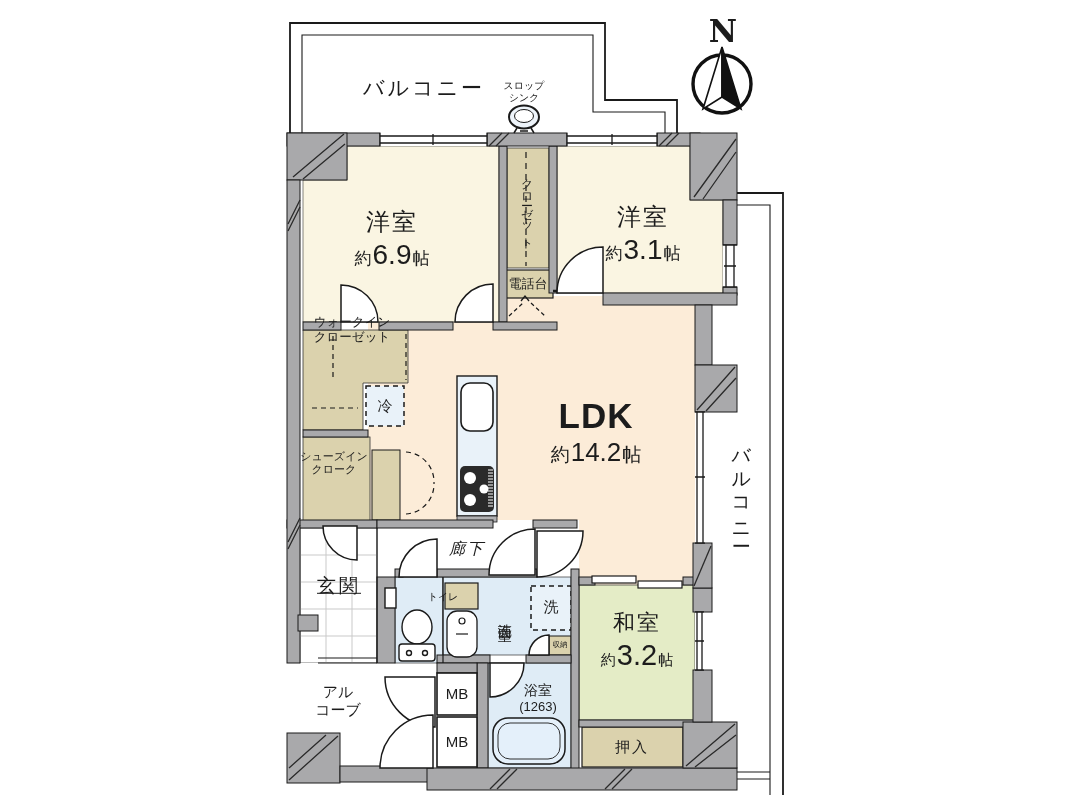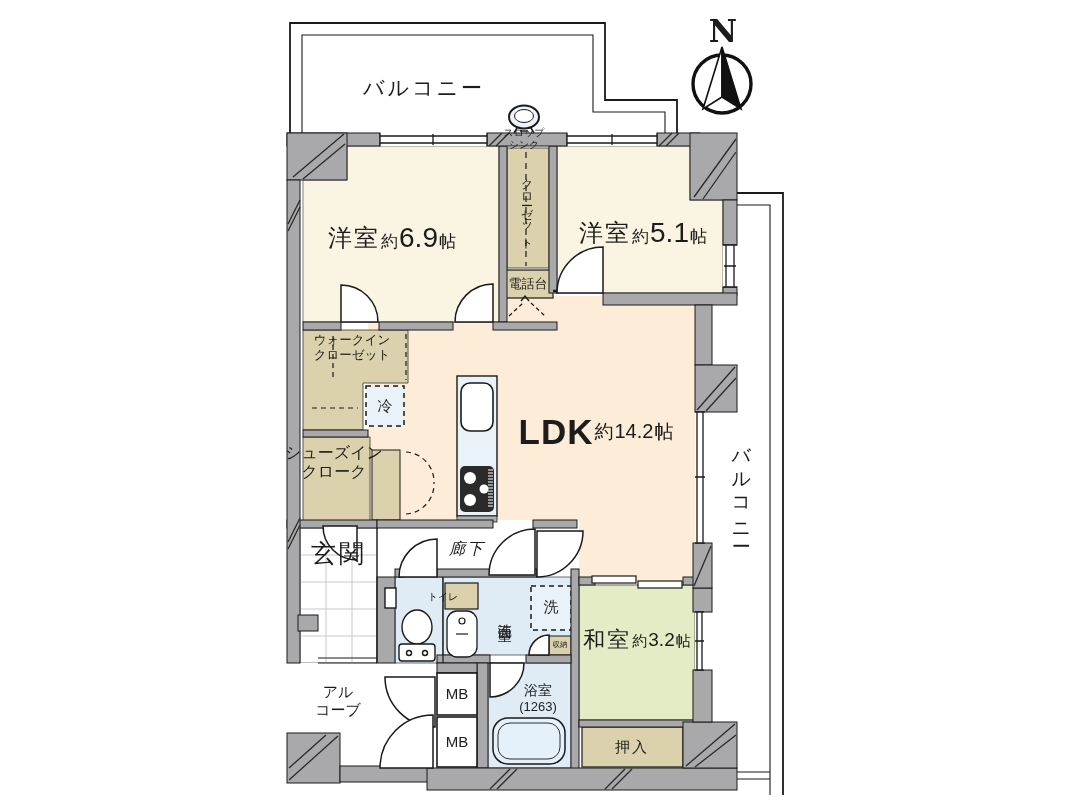--- a/index.html
+++ b/index.html
@@ -5,30 +5,30 @@
   html,body{margin:0;padding:0;background:#ffffff;}
   .stage{
     position:relative;width:1080px;height:810px;background:#ffffff;overflow:hidden;
     font-family:"Liberation Sans","DejaVu Sans",sans-serif;color:#1c1c1c;
   }
   .stage svg{position:absolute;left:0;top:0;}
   .lbl{position:absolute;transform:translate(-50%,-50%);white-space:nowrap;
        text-align:center;color:#1c1c1c;line-height:1.18;}
   .vert{writing-mode:vertical-rl;text-orientation:mixed;}
   .room-label{position:absolute;transform:translate(-50%,-50%);display:flex;
-      flex-direction:row;align-items:center;gap:1px;}
+      flex-direction:column;align-items:center;gap:1px;}
   .rname{font-size:24px;letter-spacing:2px;}
   .rsize{display:flex;align-items:baseline;gap:1px;}
   .rsize .sp{font-size:17px;}
   .rsize .sv{font-size:28px;}
   .big .rname{font-size:35px;font-weight:bold;letter-spacing:1px;}
-  .big .rsize .sv{font-size:20px;}
+  .big .rsize .sv{font-size:26px;}
   .big .rsize .sp{font-size:19px;}
   .small .rname{font-size:22px;letter-spacing:2px;}
-  .small .rsize .sv{font-size:19px;}
+  .small .rsize .sv{font-size:29px;}
   .small .rsize .sp{font-size:15px;}
   .north{font-family:"DejaVu Serif","Liberation Serif",serif;font-weight:bold;font-size:31px;}
 </style>
 </head>
 <body>
 
 <div class="stage">
 <svg width="1080" height="810" viewBox="0 0 1080 810">
 
   <g fill="none" stroke="#1a1a1a">
@@ -214,39 +214,39 @@
     <circle cx="722" cy="84" r="29" fill="none" stroke="#111111" stroke-width="3.4"></circle>
     <path d="M722,47 L703,109 L722,97 Z" fill="#ffffff" stroke="#111111" stroke-width="1.6"></path>
     <path d="M722,47 L741,109 L722,97 Z" fill="#111111" stroke="#111111" stroke-width="1.6"></path>
   </g>
 </svg>
 
   <div class="lbl north" style="left:723px;top:31px;">N</div>
 
   <div class="lbl" style="left:424px;top:88px;font-size:21px;letter-spacing:3px;">バルコニー</div>
 
-  <div class="lbl" style="left:524px;top:92px;font-size:10px;margin-top:47px;">
+  <div class="lbl" style="left:524px;top:92px;font-size:10px;">
     <div>スロップ</div>
     <div>シンク</div>
   </div>
 
   <div class="room-label" style="left:392px;top:238px;">
     <div class="rname">洋室</div>
     <div class="rsize">
         <span class="sp">約</span>
         <span class="sv">6.9</span>
         <span class="sp">帖</span>
       </div>
   </div>
 
   <div class="room-label" style="left:643px;top:233px;">
     <div class="rname">洋室</div>
     <div class="rsize">
         <span class="sp">約</span>
-        <span class="sv">5.1</span>
+        <span class="sv">3.1</span>
         <span class="sp">帖</span>
       </div>
   </div>
 
   <div class="room-label big" style="left:596px;top:432px;">
     <div class="rname">LDK</div>
     <div class="rsize">
         <span class="sp">約</span>
         <span class="sv">14.2</span>
         <span class="sp">帖</span>
@@ -259,37 +259,37 @@
         <span class="sp">約</span>
         <span class="sv">3.2</span>
         <span class="sp">帖</span>
       </div>
   </div>
 
   <div class="lbl vert" style="left:527px;top:207px;font-size:12px;letter-spacing:1px;">クローゼット</div>
 
   <div class="lbl" style="left:528px;top:284px;font-size:13px;">電話台</div>
 
-  <div class="lbl" style="left:352px;top:348px;font-size:12.5px;">
+  <div class="lbl" style="left:352px;top:330px;font-size:12.5px;">
     <div>ウォークイン</div>
     <div>クローゼット</div>
   </div>
 
   <div class="lbl" style="left:385px;top:406px;font-size:15px;">冷</div>
 
-  <div class="lbl" style="left:334px;top:463px;font-size:16px;">
+  <div class="lbl" style="left:334px;top:463px;font-size:11px;">
     <div>シューズイン</div>
     <div>クローク</div>
   </div>
 
   <div class="lbl vert" style="left:741px;top:487px;font-size:19px;letter-spacing:4px;">バルコニー</div>
 
   <div class="lbl" style="left:467px;top:549px;font-size:16px;letter-spacing:2px;font-style:italic;">廊下</div>
 
-  <div class="lbl" style="left:339px;top:554px;font-size:25px;letter-spacing:3px;">玄関</div>
+  <div class="lbl" style="left:339px;top:586px;font-size:19px;letter-spacing:3px;text-decoration:underline;">玄関</div>
 
   <div class="lbl" style="left:443px;top:597px;font-size:10px;">トイレ</div>
 
   <div class="lbl vert" style="left:505px;top:616px;font-size:14px;letter-spacing:2px;">洗面室</div>
 
   <div class="lbl" style="left:551px;top:607px;font-size:15px;">洗</div>
 
   <div class="lbl" style="left:560px;top:645px;font-size:7.5px;">収納</div>
 
   <div class="lbl" style="left:528px;top:698px;font-size:14px;margin-left:10px;">

